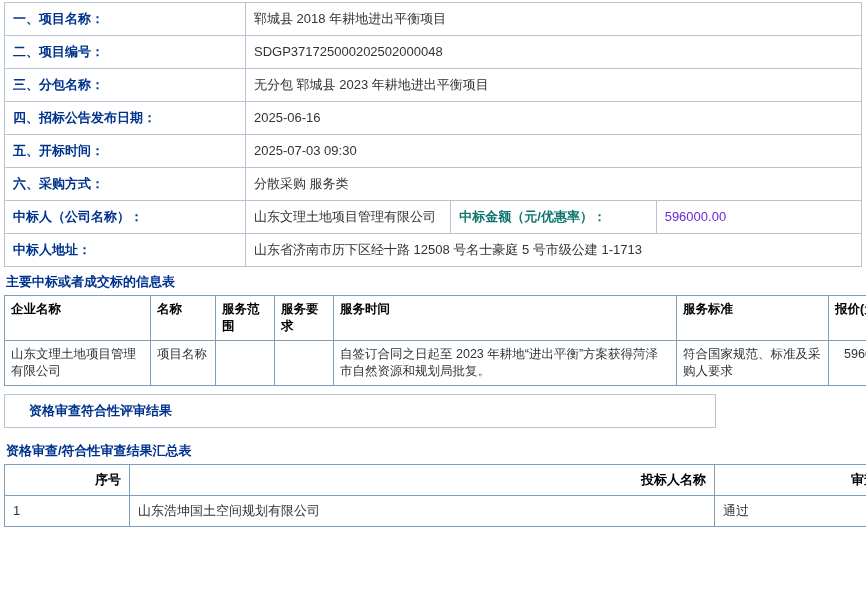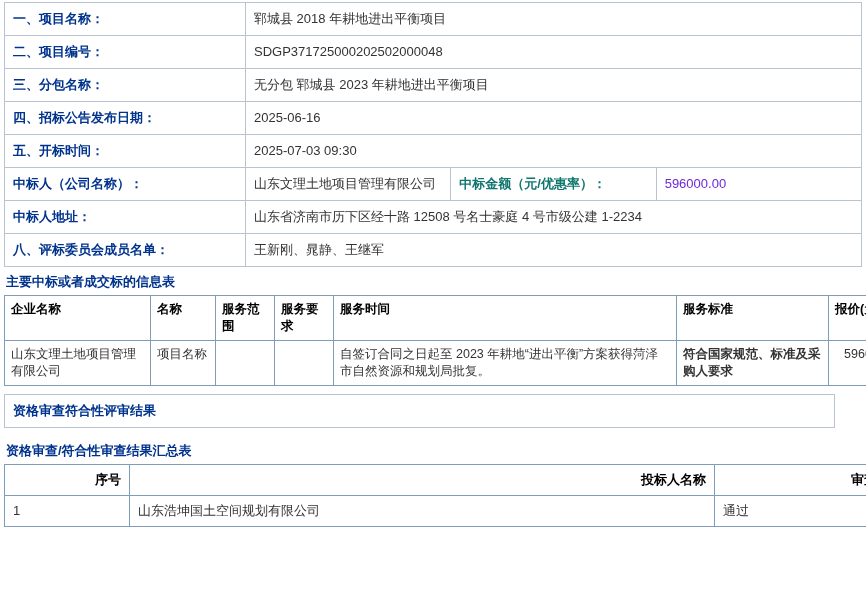--- a/index.html
+++ b/index.html
@@ -92,32 +92,32 @@
   table.detail th {
     font-weight: bold;
     text-align: left;
     color: #000000;
   }
   .c1 { width: 133px; }
   .c2 { width: 52px; }
   .c3 { width: 46px; }
   .c4 { width: 46px; }
   .c5 { width: 330px; }
-  .c6 { width: 139px; font-weight: bold; }
+  .c6 { width: 139px; }
   .c7 { width: 96px; }
 
   .num { text-align: right; }
 
   
   .resultbox {
-    width: 831px;
+    width: 712px;
     margin: 8px 4px 14px 4px;
     border: 1px solid #b8c4d0;
     box-sizing: border-box;
-    padding: 7px 8px;
+    padding: 7px 24px;
     font-weight: bold;
     color: #00338d;
     font-size: 13px;
   }
 
   
   table.bidders {
     width: 856px;
     margin: 0 4px;
     border-collapse: collapse;
@@ -160,32 +160,32 @@
       </tr>
       <tr>
         <td class="lbl">四、招标公告发布日期：</td>
         <td class="val" colspan="3">2025-06-16</td>
       </tr>
       <tr>
         <td class="lbl">五、开标时间：</td>
         <td class="val" colspan="3">2025-07-03  09:30</td>
       </tr>
       <tr>
+        <td class="lbl">六、采购方式：</td>
+        <td class="val" colspan="3">分散采购  服务类</td>
+      </tr>
+      <tr>
         <td class="lbl">中标人（公司名称）：</td>
         <td class="val">山东文理土地项目管理有限公司</td>
         <td class="lbl2">中标金额（元/优惠率）：</td>
         <td class="val2">596000.00</td>
       </tr>
       <tr>
         <td class="lbl">中标人地址：</td>
-        <td class="val" colspan="3">山东省济南市历下区经十路 12508 号名士豪庭 4 号市级公建 1-2234</td>
-      </tr>
-      <tr>
-        <td class="lbl">八、评标委员会成员名单：</td>
-        <td class="val" colspan="3">王新刚、晁静、王继军</td>
+        <td class="val" colspan="3">山东省济南市历下区经十路 12508 号名士豪庭 5 号市级公建 1-1713</td>
       </tr>
     </tbody>
   </table>
 
   <div class="subhead">主要中标或者成交标的信息表</div>
 
   <table class="detail">
     <thead>
       <tr>
         <th class="c1">企业名称</th>

